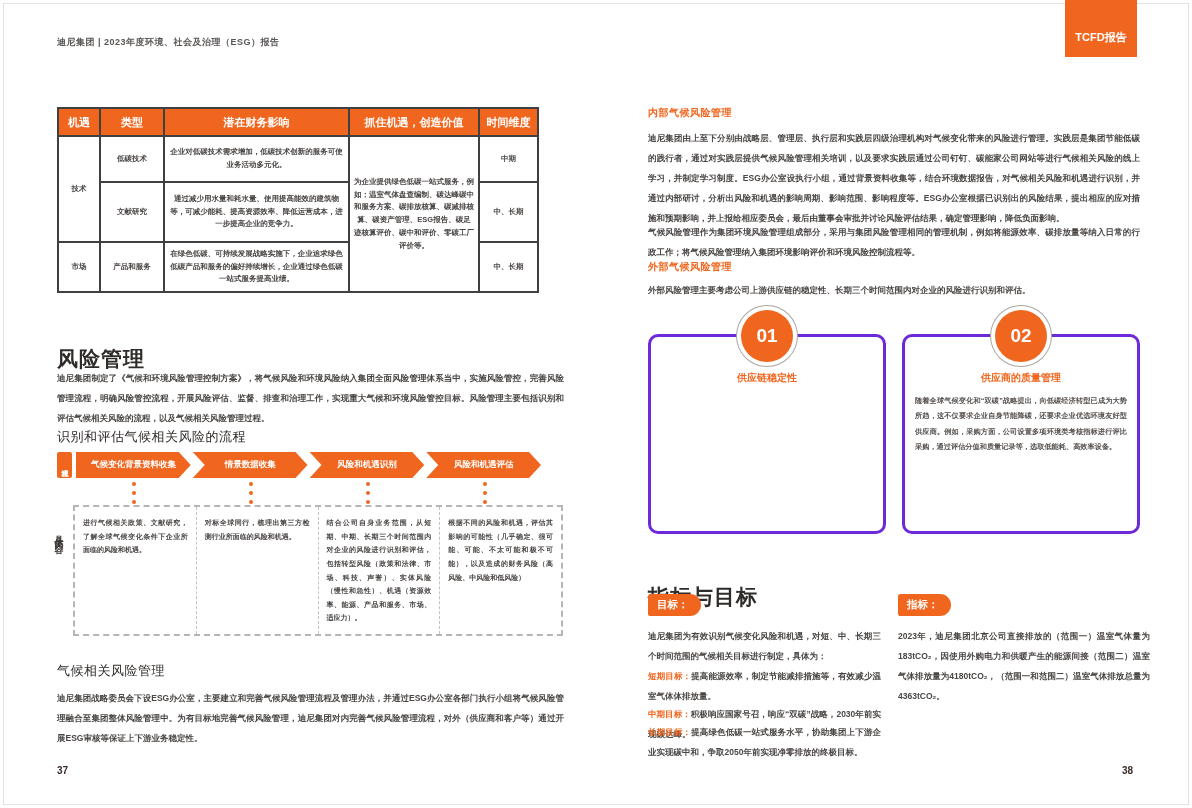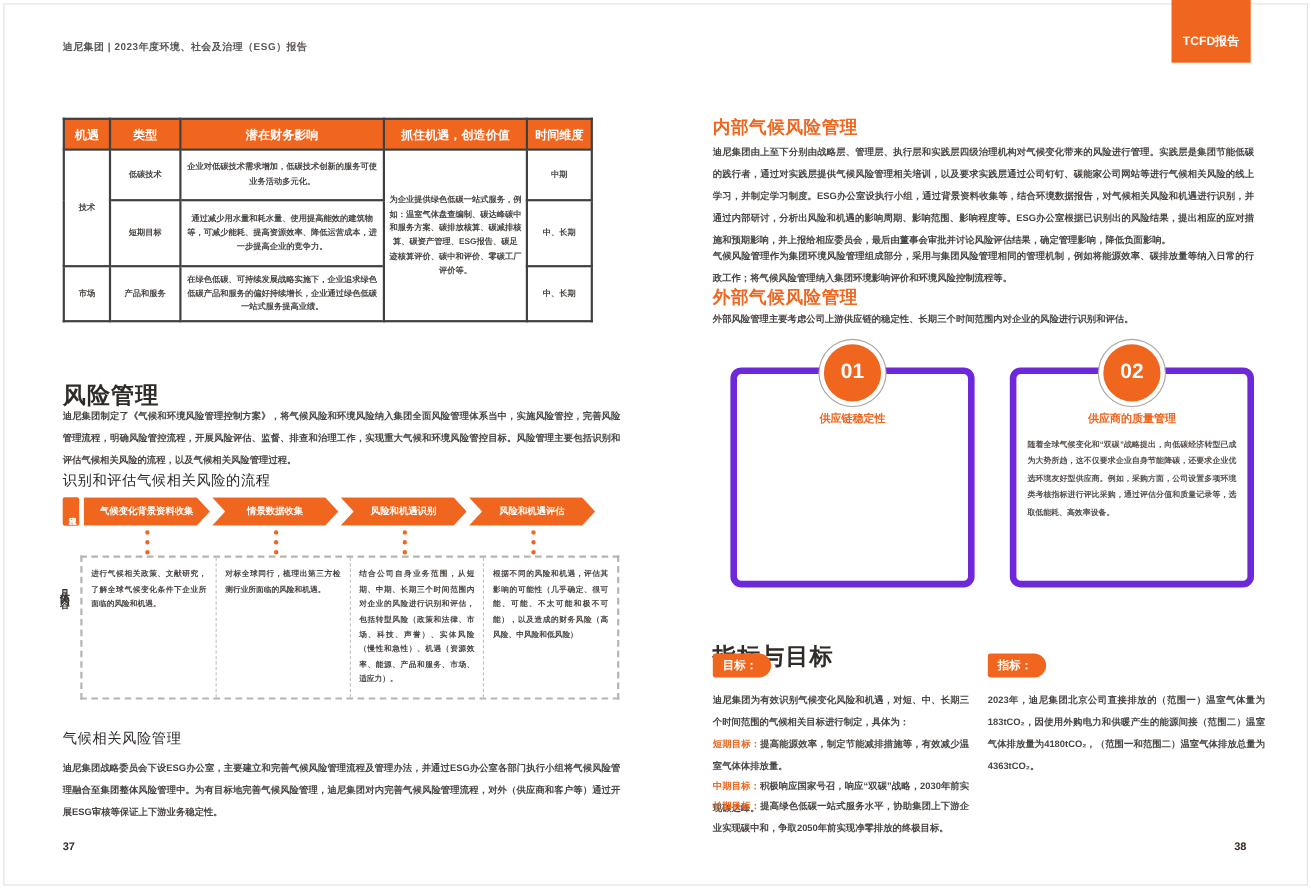--- a/index.html
+++ b/index.html
@@ -19,40 +19,40 @@
   
   table.opp{left:57px;top:107px;width:480px;border-collapse:collapse;table-layout:fixed;position:absolute;}
   table.opp th,table.opp td{border:2px solid #404040;text-align:center;vertical-align:middle;padding:3px 4px;box-sizing:border-box;}
   table.opp th{background:#f0661e;color:#fff;font-size:11px;font-weight:bold;height:28px;}
   table.opp td{font-size:7.5px;font-weight:bold;color:#4a4644;line-height:1.7;}
   .c1{width:42px;} .c2{width:64px;} .c3{width:185px;} .c4{width:130px;} .c5{width:59px;}
   tr.r1{height:46px;} tr.r2{height:60px;} tr.r3{height:50px;}
   
   .h1{font-size:21px;font-weight:bold;color:#2f2b29;letter-spacing:1px;margin-top:27px;}
   .h2{font-size:13px;font-weight:normal;color:#2f2b29;letter-spacing:.5px;}
-  .h3-orange{font-size:16px;font-weight:bold;color:#f0661e;letter-spacing:.5px;}
+  .h3-orange{font-size:10px;font-weight:bold;color:#f0661e;letter-spacing:.5px;}
   .para{font-size:8.5px;font-weight:bold;color:#4a4644;line-height:20px;text-align:justify;}
   
   .flow-row{left:57px;top:452px;width:486px;height:26px;display:flex;align-items:stretch;}
   .flow-side{width:15px;background:#f0661e;color:#fff;font-size:7px;font-weight:bold;
     display:flex;align-items:center;justify-content:center;writing-mode:vertical-rl;letter-spacing:2px;margin-right:4px;border-radius:2px;}
   .flow-step{flex:1;background:#f0661e;color:#fff;font-size:8.5px;font-weight:bold;
     display:flex;align-items:center;justify-content:center;margin-right:2px;
     clip-path:polygon(0 0,calc(100% - 12px) 0,100% 50%,calc(100% - 12px) 100%,0 100%,12px 50%);}
   .flow-step.first{clip-path:polygon(0 0,calc(100% - 12px) 0,100% 50%,calc(100% - 12px) 100%,0 100%);}
   .dots-row{left:76px;top:482px;width:467px;height:22px;display:flex;}
   .dots-cell{flex:1;display:flex;justify-content:center;}
   .dots{width:0;border-left:4px dotted #f0661e;height:22px;}
   .detail-wrap{left:73px;top:505px;width:490px;border:2px dashed #b7b4b1;display:flex;box-sizing:border-box;}
   .detail-col{flex:1;padding:9px 8px;font-size:7px;font-weight:bold;color:#4a4644;line-height:1.95;text-align:justify;border-right:1px dashed #c4c1be;min-height:118px;box-sizing:border-box;}
   .detail-col:last-child{border-right:none;}
   .detail-side{left:52px;top:528px;writing-mode:vertical-rl;font-size:9px;font-weight:bold;color:#3a3634;letter-spacing:3px;}
   
   .cards{left:648px;top:334px;width:492px;display:flex;gap:16px;}
-  .card{flex:1;border:6px solid #6d28d9;border-radius:10px;position:relative;padding:34px 10px 12px 10px;min-height:200px;box-sizing:border-box;background:#fff;margin-left:16px;}
+  .card{flex:1;border:3px solid #6d28d9;border-radius:10px;position:relative;padding:34px 10px 12px 10px;min-height:200px;box-sizing:border-box;background:#fff;}
   .card-circle{position:absolute;top:-27px;left:50%;transform:translateX(-50%);
     width:52px;height:52px;border-radius:50%;background:#f0661e;color:#fff;
     display:flex;align-items:center;justify-content:center;font-size:19px;font-weight:bold;
     box-shadow:0 0 0 4px #fff,0 0 0 5px #a9a5a2;}
   .card-title{text-align:center;color:#f0661e;font-size:10px;font-weight:bold;margin-bottom:8px;}
   .card-body{font-size:7.2px;font-weight:bold;color:#55504d;line-height:2.15;text-align:justify;}
   
   .tag{background:#f0661e;color:#fff;font-size:10.5px;font-weight:bold;
     padding:4px 12px 4px 9px;border-radius:3px 13px 13px 3px;display:inline-block;}
   .goal-label{color:#f0661e;font-weight:bold;}
@@ -84,21 +84,21 @@
     <th>时间维度</th>
   </tr>
   <tr class="r1">
     <td rowspan="2">技术</td>
     <td>低碳技术</td>
     <td>企业对低碳技术需求增加，低碳技术创新的服务可使业务活动多元化。</td>
     <td rowspan="3">为企业提供绿色低碳一站式服务，例如：温室气体盘查编制、碳达峰碳中和服务方案、碳排放核算、碳减排核算、碳资产管理、ESG报告、碳足迹核算评价、碳中和评价、零碳工厂评价等。</td>
     <td>中期</td>
   </tr>
   <tr class="r2">
-    <td>短期目标</td>
+    <td>文献研究</td>
     <td>通过减少用水量和耗水量、使用提高能效的建筑物等，可减少能耗、提高资源效率、降低运营成本，进一步提高企业的竞争力。</td>
     <td>中、长期</td>
   </tr>
   <tr class="r3">
     <td>市场</td>
     <td>产品和服务</td>
     <td>在绿色低碳、可持续发展战略实施下，企业追求绿色低碳产品和服务的偏好持续增长，企业通过绿色低碳一站式服务提高业绩。</td>
     <td>中、长期</td>
   </tr>
 </tbody>

